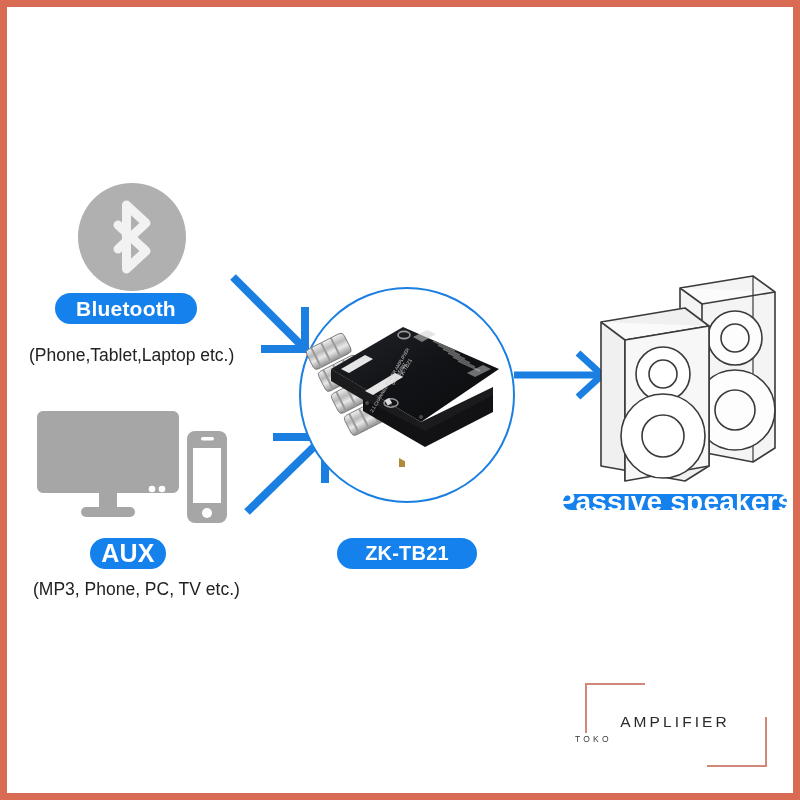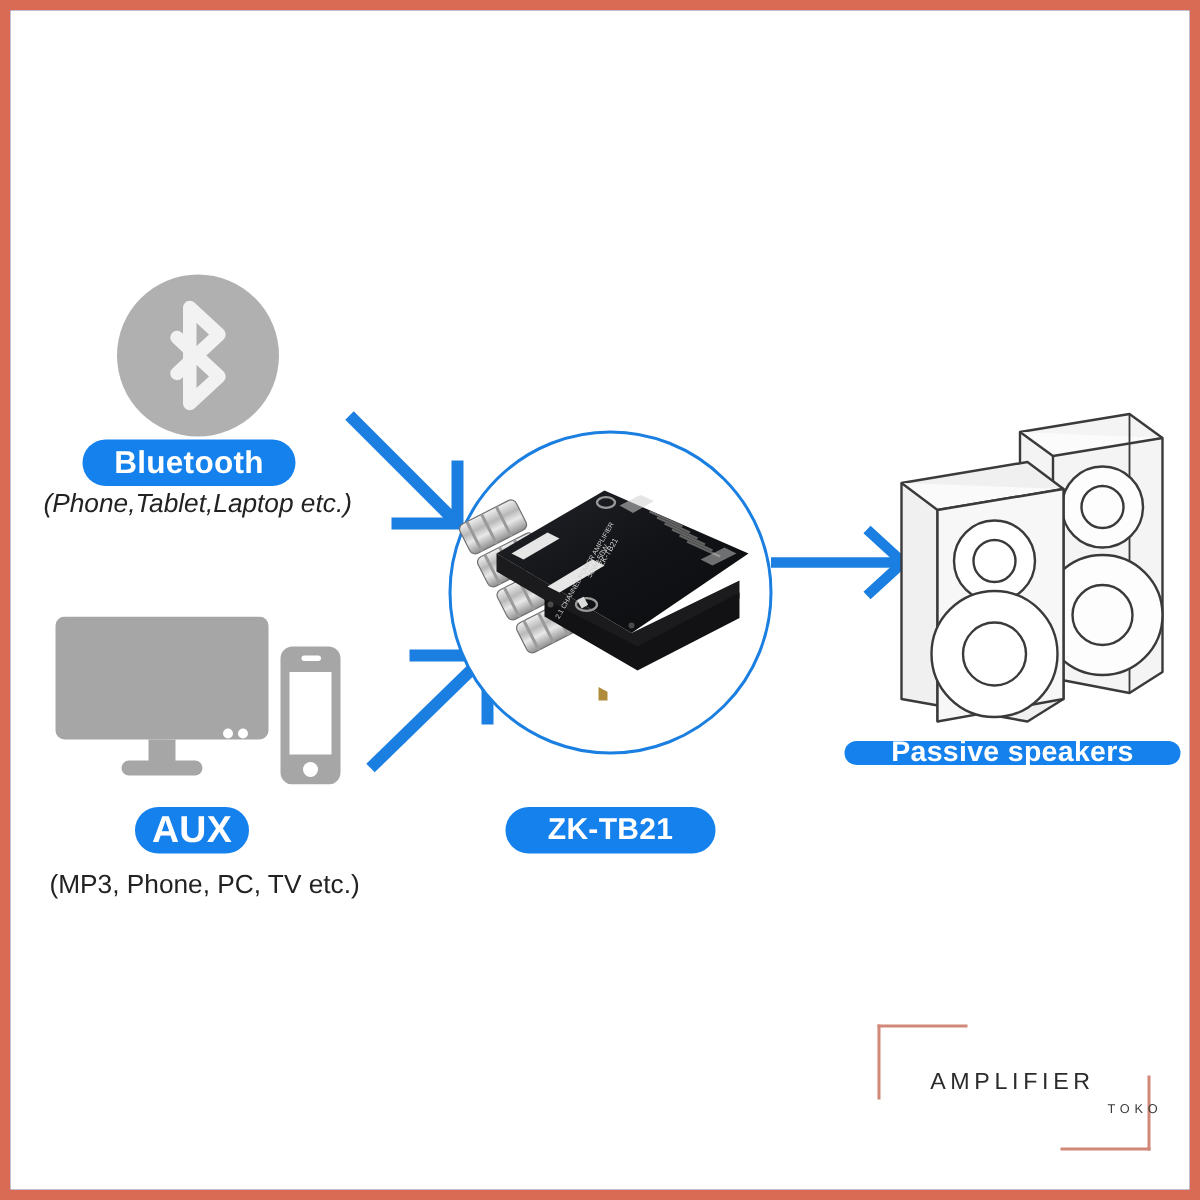--- a/index.html
+++ b/index.html
@@ -11,21 +11,21 @@
     width: 800px;
     height: 800px;
     font-family: "Liberation Sans", sans-serif;
     overflow: hidden;
   }
 
   #page {
     position: relative;
     width: 800px;
     height: 800px;
-    background: #3b82f6;
+    background: #0f172a;
     box-sizing: border-box;
     border: 7px solid #d96a54;
   }
 
   .canvas {
     position: absolute;
     left: 0; top: 0;
     width: 786px;
     height: 786px;
     background: #ffffff;
@@ -59,31 +59,31 @@
     font-size: 25px;
   }
   .pill-zk {
     left: 330px; top: 531px;
     width: 140px; height: 31px;
     font-size: 20px;
   }
   .pill-speakers {
     left: 556px; top: 487px;
     width: 224px; height: 16px;
-    font-size: 19px;
+    font-size: 28px;
   }
 
   
   .caption {
     position: absolute;
     color: #222222;
     font-size: 17.5px;
     white-space: nowrap;
   }
-  .cap-bt  { left: 22px; top: 318px; font-style: italic; }
+  .cap-bt  { left: 22px; top: 338px; }
   .cap-aux { left: 26px; top: 572px; }
 
   
   .bt-circle {
     left: 71px; top: 176px;
     width: 108px; height: 108px;
     border-radius: 50%;
     background: #b0b0b0;
   }
 
@@ -125,21 +125,21 @@
     text-align: center;
     color: #2b2b2b;
     font-size: 15.5px;
     letter-spacing: 3.1px;
     font-family: "Liberation Sans", sans-serif;
   }
   .wm-sub {
     position: absolute;
     left: 0; top: 55px;
     width: 200px;
-    text-align: right;
+    text-align: left;
     color: #3a3a3a;
     font-size: 8.5px;
     letter-spacing: 3.2px;
   }
   .wm-corner-tl {
     position: absolute;
     left: 10px; top: 4px;
     width: 58px; height: 48px;
     border-left: 2px solid #d28878;
     border-top: 2px solid #d28878;

